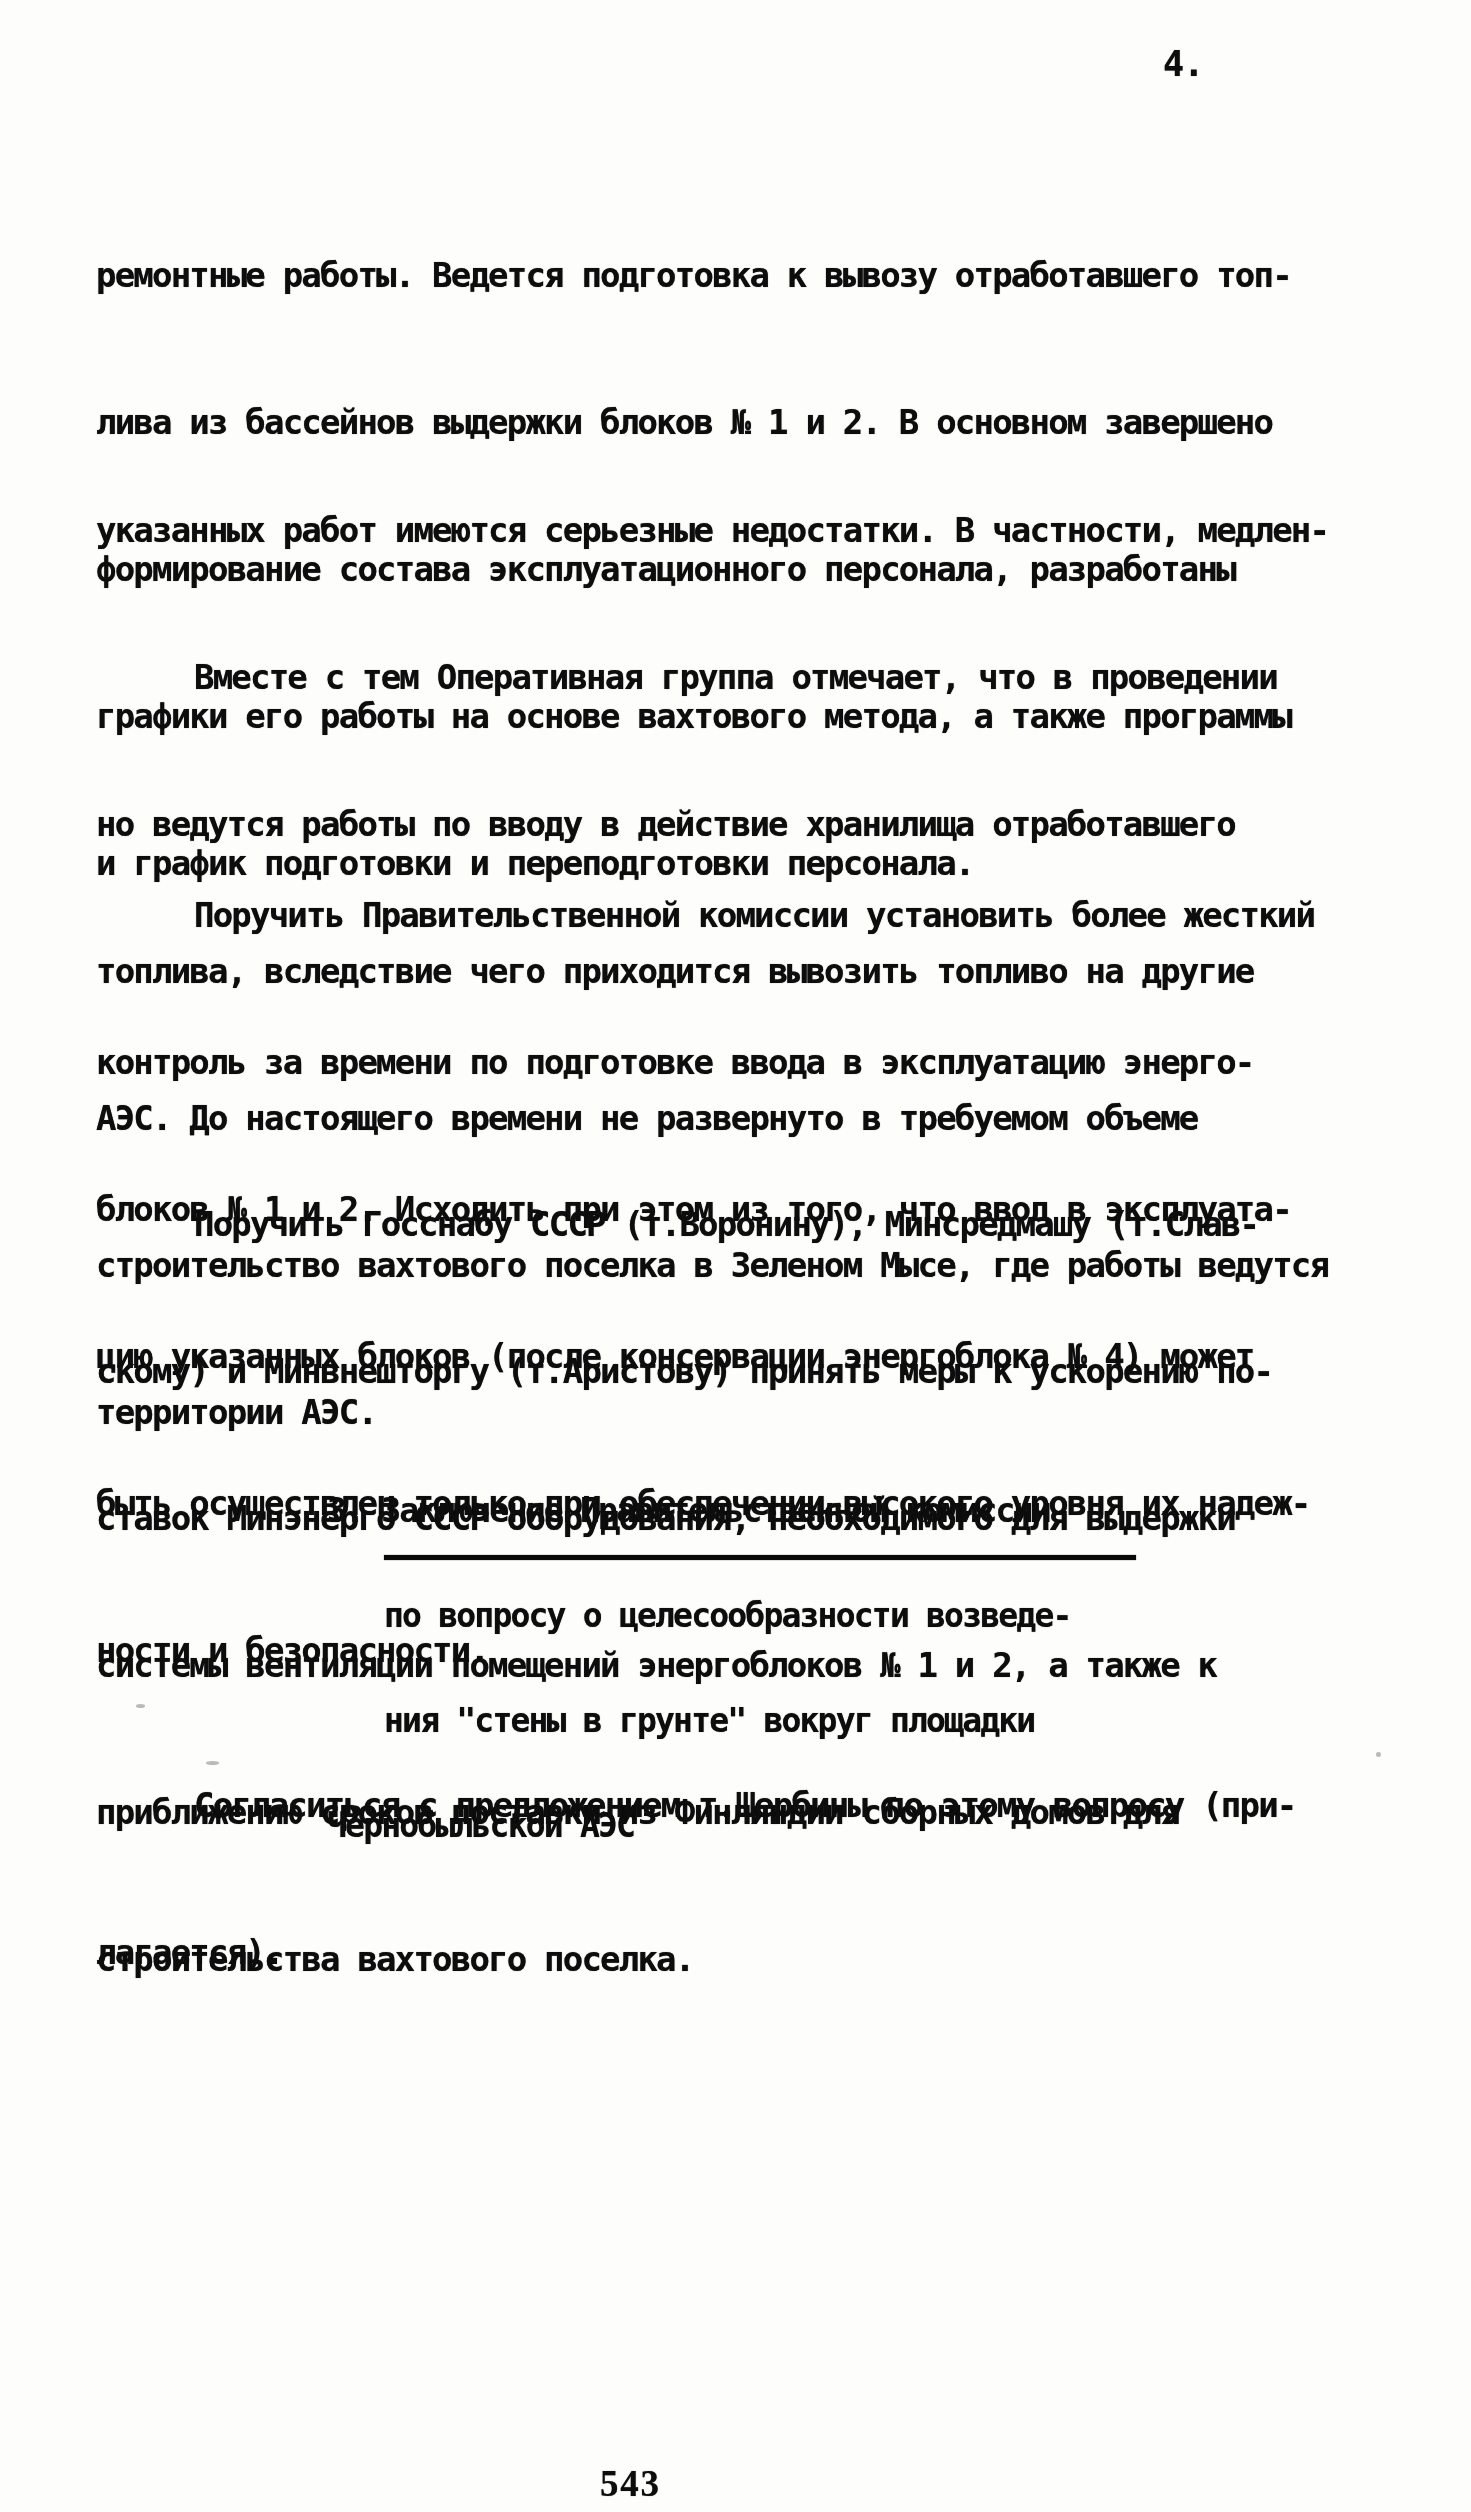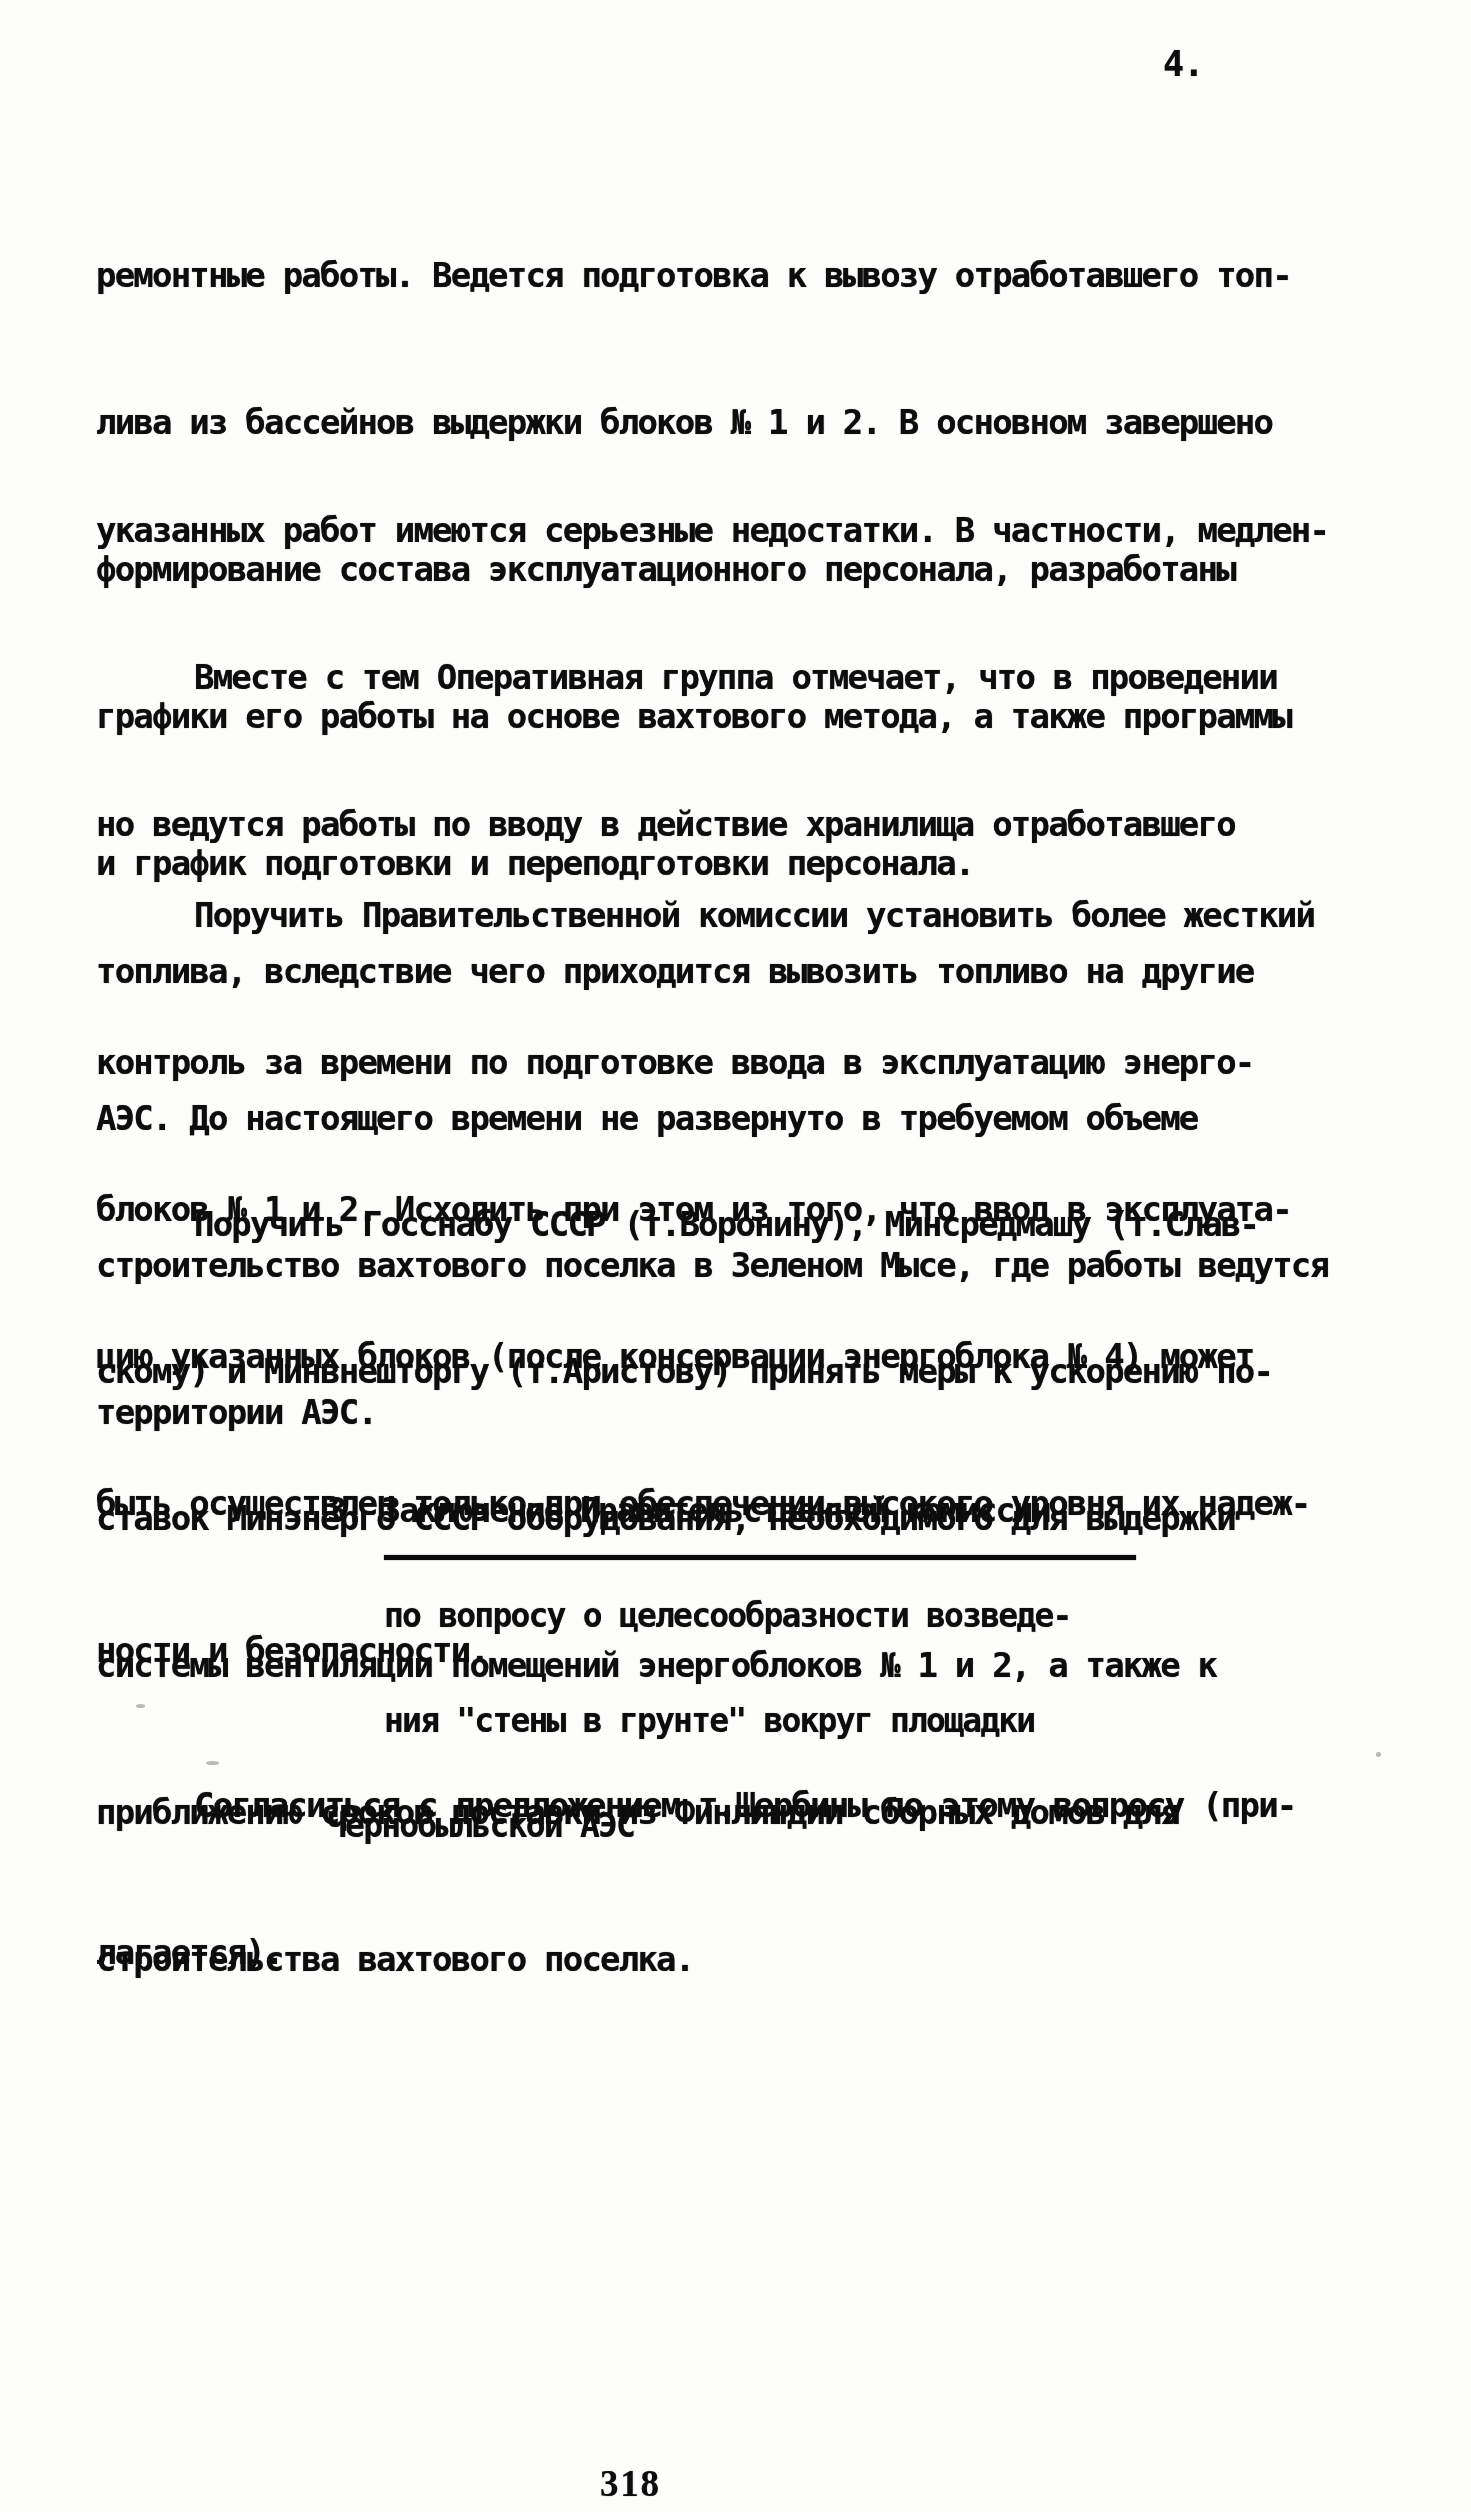--- a/index.html
+++ b/index.html
@@ -123,20 +123,20 @@
     <div class="hline hind">ния "стены в грунте" вокруг площадки</div>
     <div class="hline hcenter">Чернобыльской АЭС</div>
     <div class="heading-rule"></div>
   </div>
 
   <div class="body-text" style="top:1683px">
     <div class="line ind">Согласиться с предложением т.Щербины по этому вопросу (при-</div>
     <div class="line">лагается).</div>
   </div>
 
-  <div class="page-num-bottom">318</div>
+  <div class="page-num-bottom">543</div>
 
   <div class="speck" style="left:206px;top:1761px;width:13px;height:3.7px;"></div>
   <div class="speck" style="left:136px;top:1704px;width:9.2px;height:3.7px;"></div>
   <div class="speck" style="left:1376px;top:1752px;width:4.6px;height:4.6px;"></div>
 
 </div>
 
 
 </body></html>

